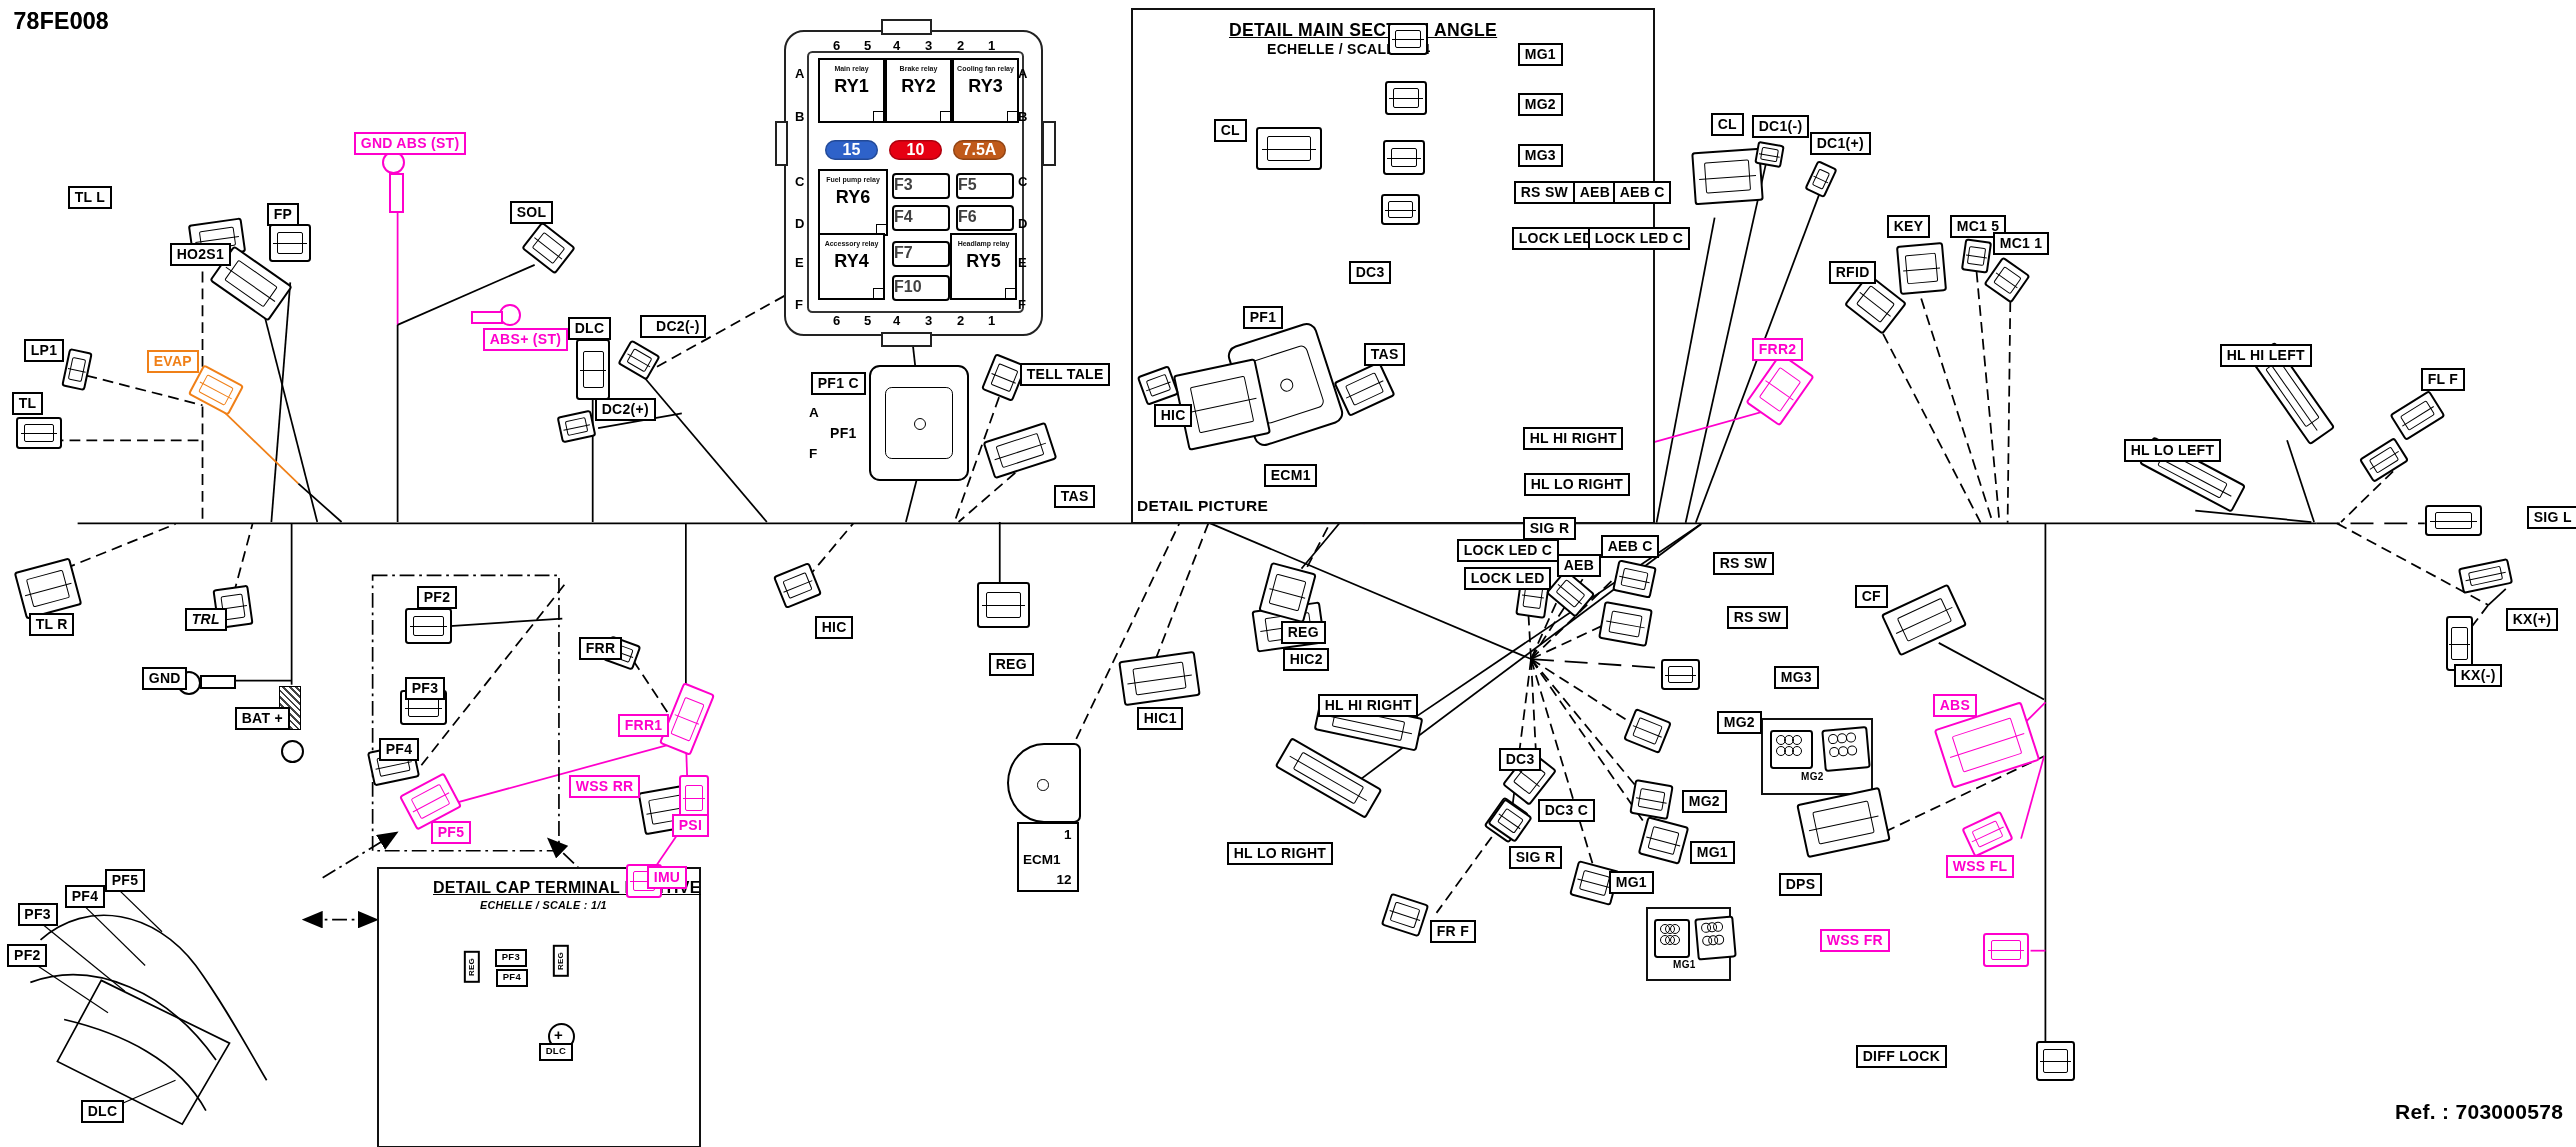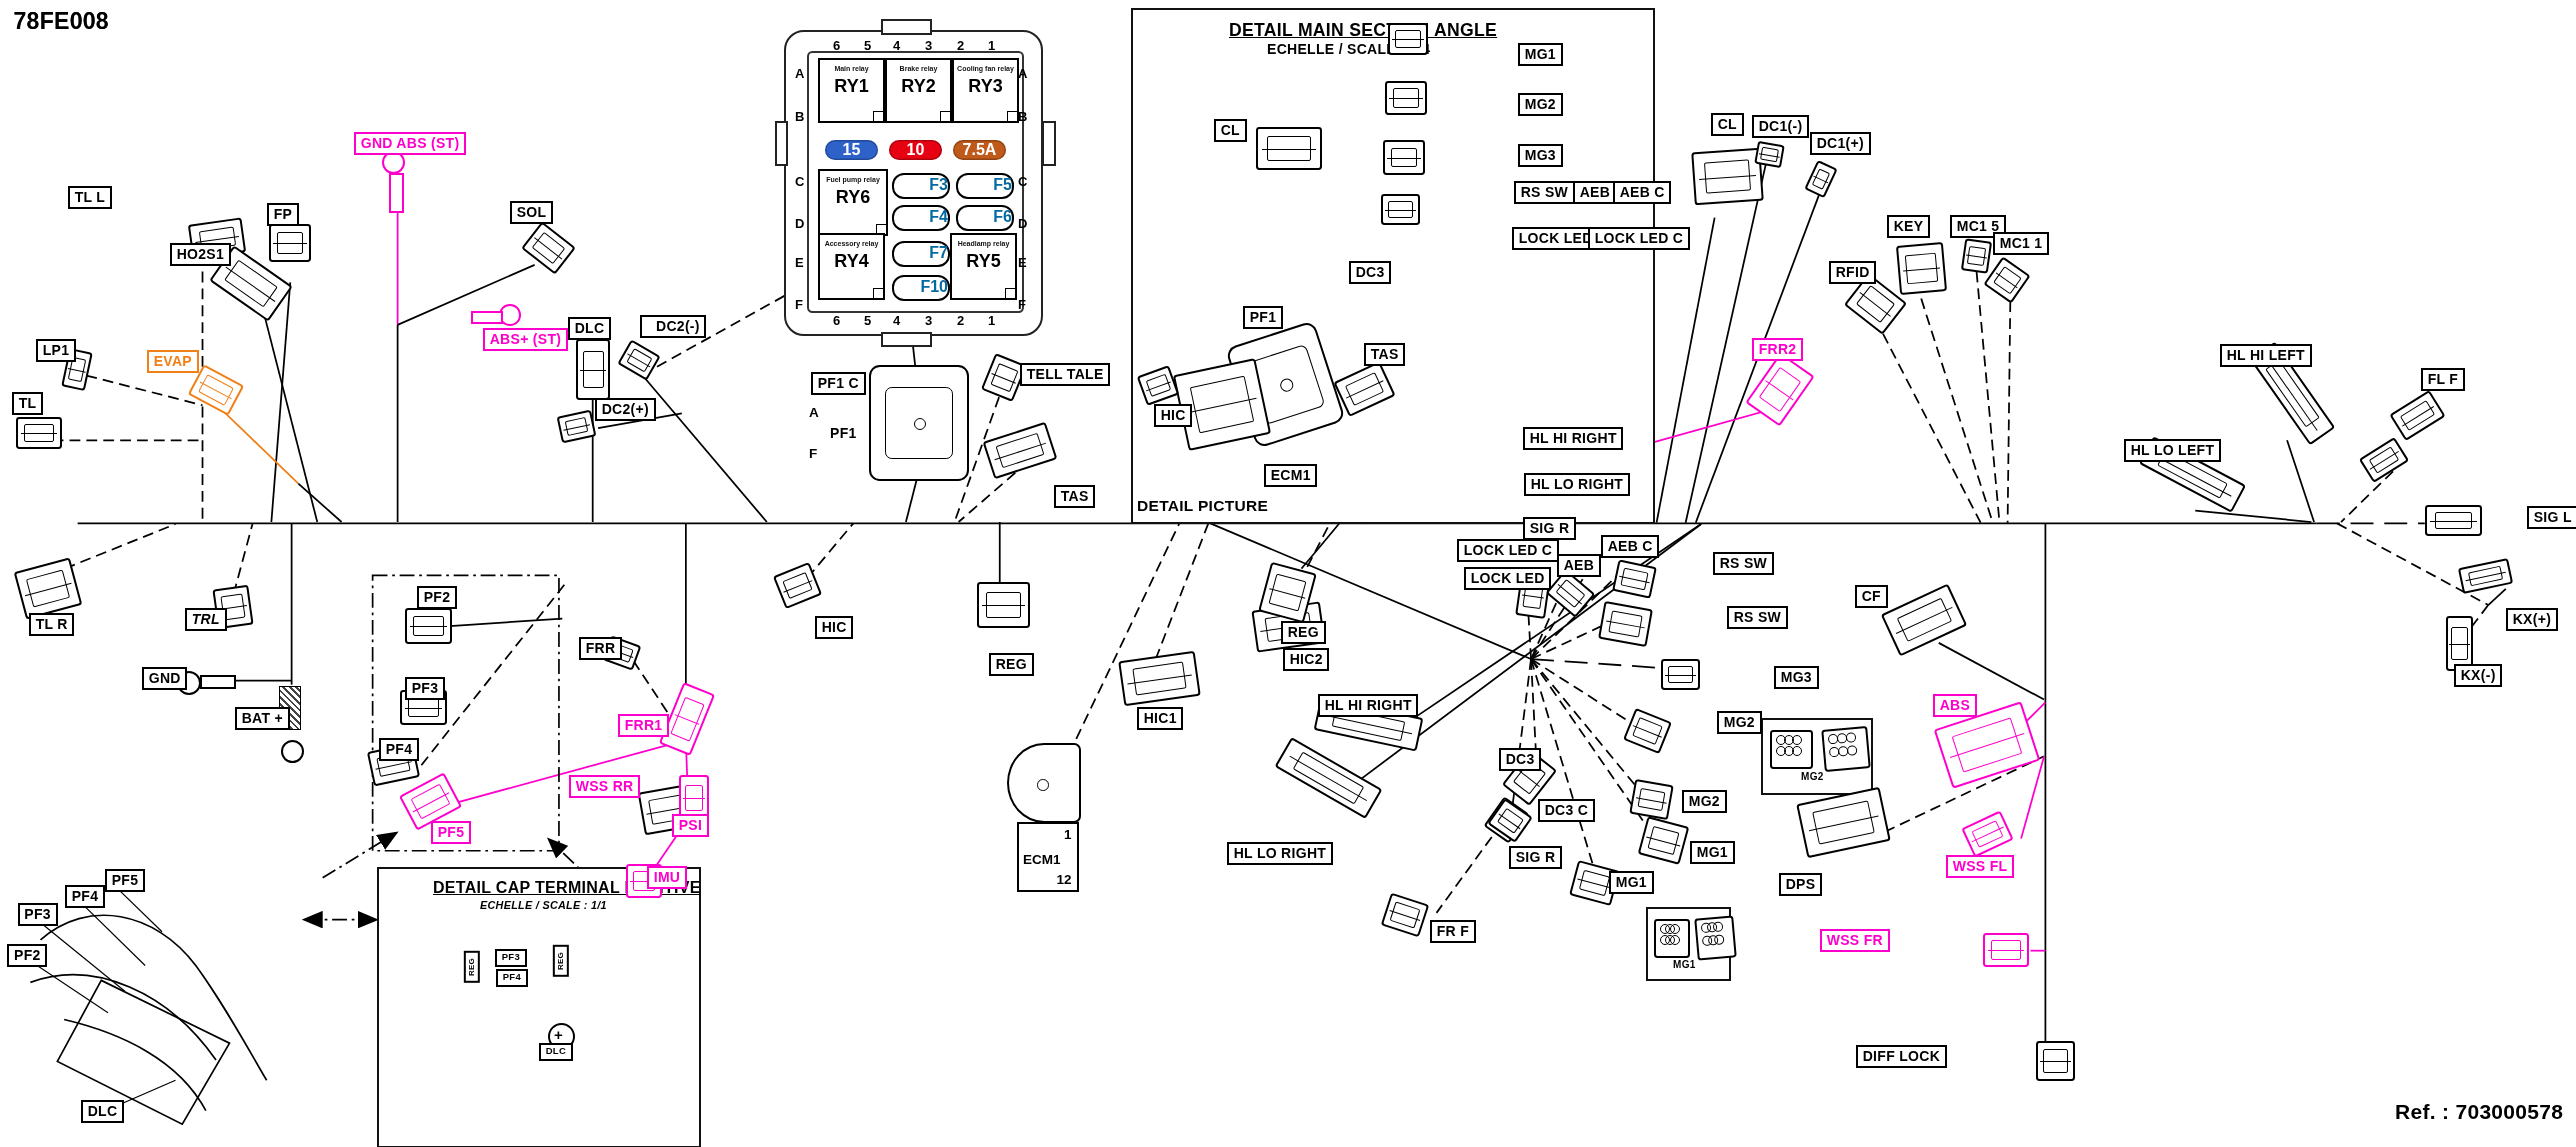--- a/index.html
+++ b/index.html
@@ -38,23 +38,23 @@
   #fusebox .inner{position:absolute;border:2px solid #333;border-radius:5.4px;}
   .fnum,.flet{position:absolute;font:bold 13px "Liberation Sans",sans-serif;color:#000;z-index:5;}
   .relay{position:absolute;border:2.4px solid #000;background:#fff;text-align:center;z-index:5;}
   .relay .sub{font:600 7px "Liberation Sans",sans-serif;margin-top:5.4px;color:#111;}
   .relay .nm{font:bold 18px "Liberation Sans",sans-serif;margin-top:4px;}
   .relay .screw{position:absolute;right:-1.4px;bottom:-1.4px;width:9.5px;height:9.5px;
                 border:1.7px solid #000;background:#fff;}
   .chip{position:absolute;width:53px;height:20px;border-radius:10px;z-index:5;text-align:center;
         color:#fff;font:bold 16px "Liberation Sans",sans-serif;line-height:20px;
         box-shadow:inset 0 0 0 1.4px rgba(0,0,0,.25);}
-  .fuse{position:absolute;width:54px;height:21.6px;border:2px solid #000;border-radius:12px;
-        background:#fff;z-index:5;text-align:right;font:bold 16px "Liberation Sans",sans-serif;
-        line-height:20px;color:#0369a1;}
+  .fuse{position:absolute;width:54px;height:21.6px;border:2px solid #000;border-radius:4px;
+        background:#fff;z-index:5;text-align:left;font:bold 16px "Liberation Sans",sans-serif;
+        line-height:20px;color:#404040;}
   .tab{position:absolute;border:2px solid #222;background:#fff;z-index:3;}
   #ecm1box{position:absolute;border:2px solid #000;background:#fff;z-index:6;
            font:bold 13.5px "Liberation Sans",sans-serif;}
   #ecm1box span{position:absolute;}
 </style>
 </head>
 <body>
 
 <div id="stage">
   <svg width="2576" height="1148" class="wires" viewBox="0 0 3816 1700">
@@ -602,21 +602,21 @@
         <span class="dot" style="left: 16.4px; top: 15.5px;"></span>
       </div>
     </div>
   <div id="lbllayer">
       <div class="lbl plain" style="left: 13.5px; top: 8px; font-size: 23px;">78FE008</div>
       <div class="lbl" style="left: 68px; top: 186px;">TL L</div>
       <div class="lbl" style="left: 267px; top: 203px;">FP</div>
       <div class="lbl" style="left: 170px; top: 243px;">HO2S1</div>
       <div class="lbl m" style="left: 354px; top: 132px;">GND ABS (ST)</div>
       <div class="lbl" style="left: 510px; top: 201px;">SOL</div>
-      <div class="lbl" style="left: 24px; top: 339px; margin-left: 12px;">LP1</div>
+      <div class="lbl" style="left: 24px; top: 339px;">LP1</div>
       <div class="lbl o" style="left: 147px; top: 350px;">EVAP</div>
       <div class="lbl" style="left: 12px; top: 392px;">TL</div>
       <div class="lbl m" style="left: 483px; top: 328px;">ABS+ (ST)</div>
       <div class="lbl" style="left: 568px; top: 317px;">DLC</div>
       <div class="lbl" style="left: 640px; top: 315px; padding-left: 14px;">DC2(-)</div>
       <div class="lbl" style="left: 595px; top: 398px;">DC2(+)</div>
       <div class="lbl" style="left: 811px; top: 372px;">PF1 C</div>
       <div class="lbl" style="left: 1020px; top: 363px;">TELL TALE</div>
       <div class="lbl" style="left: 1054px; top: 485px;">TAS</div>
       <div class="lbl" style="left: 1711px; top: 113px;">CL</div>

